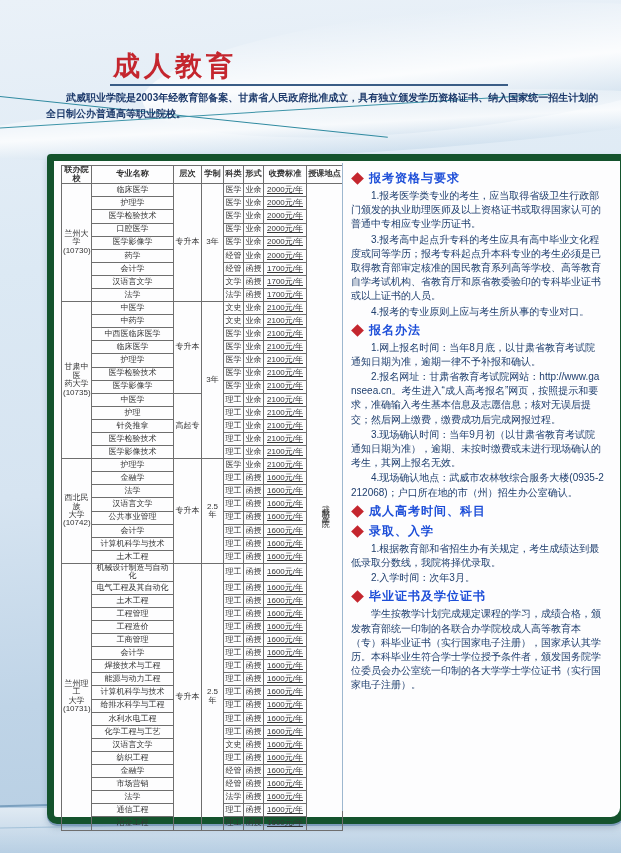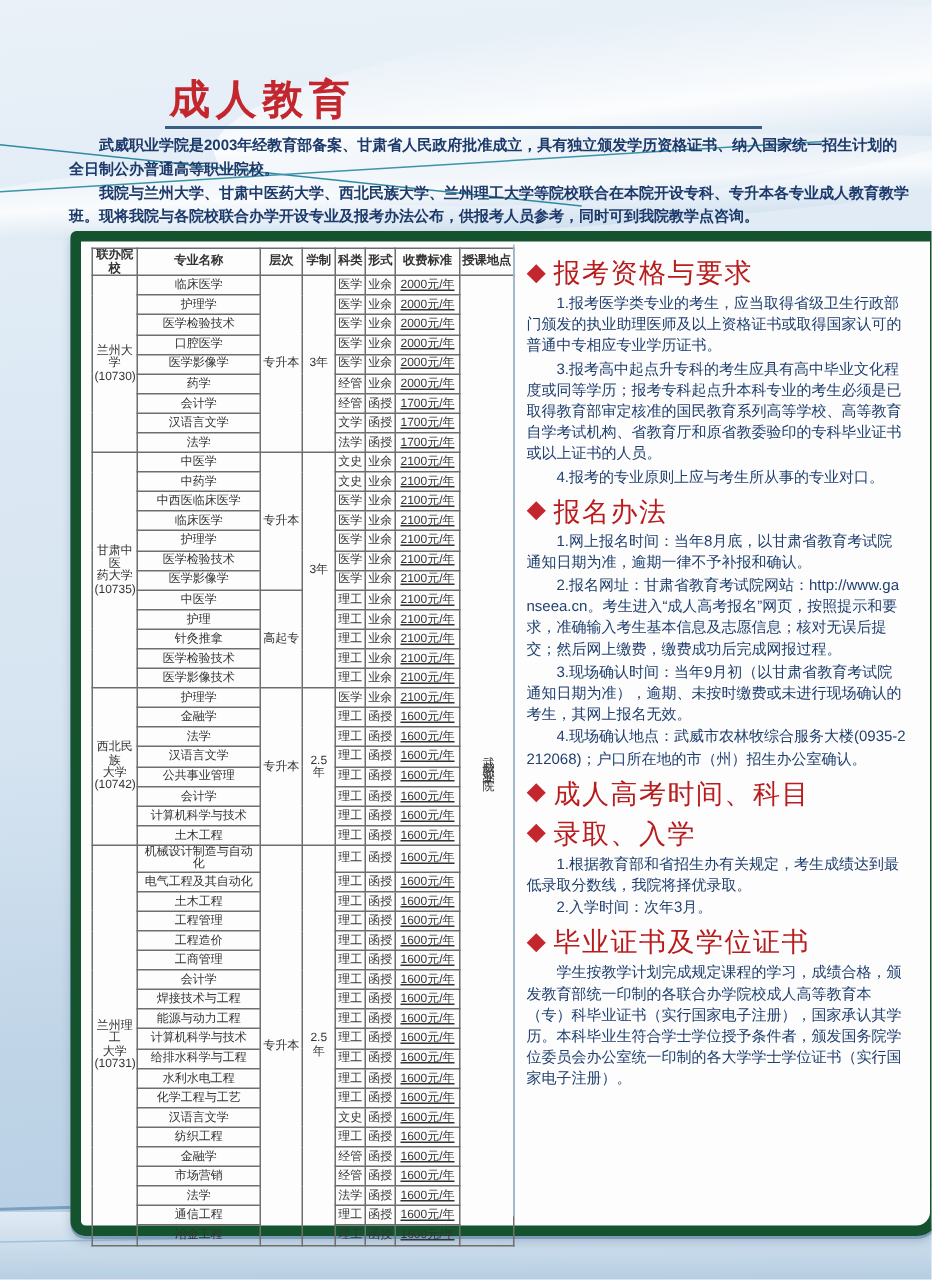--- a/index.html
+++ b/index.html
@@ -48,42 +48,41 @@
   td.loc{writing-mode:vertical-rl;letter-spacing:3px;font-size:8.5px;color:#444;}
   td.fee{font-size:7.8px;text-decoration:underline;}
 
   
   .rightcol{
     position:absolute;top:2px;left:288px;width:270px;height:648px;
     border-left:1px solid #9db7cf;padding:4px 8px 0 8px;box-sizing:border-box;
   }
   .sec-head{display:flex;align-items:center;margin:3px 0 2px 0;}
   .diamond{width:9px;height:9px;background:#c4262e;transform:rotate(45deg);margin:0 7px 0 2px;flex:0 0 auto;}
-  .sec-title{color:#b91c1c;font-size:18px;font-weight:normal;letter-spacing:1px;}
+  .sec-title{color:#1d4ed8;font-size:12px;font-weight:bold;letter-spacing:1px;}
   .sec-body p{margin:0 0 1px 0;color:#21406f;font-size:10px;line-height:1.42;text-indent:2em;word-break:break-all;}
 </style>
 </head>
 <body>
 
 <div class="stage">
 
   <div class="wave w1"></div>
   <div class="wave w2"></div>
   <div class="wave tealline1"></div>
   <div class="wave tealline2"></div>
   <div class="wave wb3"></div>
   <div class="wave wb1"></div>
   <div class="wave wb2"></div>
 
   <div class="title">成人教育</div>
   <div class="title-underline"></div>
 
   <div class="intro">
     <p>武威职业学院是2003年经教育部备案、甘肃省人民政府批准成立，具有独立颁发学历资格证书、纳入国家统一招生计划的全日制公办普通高等职业院校。</p>
-    <p>我院与兰州大学、甘肃中医药大学、西北民族大学、兰州理工大学等院校联合在本院开设专科、专升本各专业成人教育教学班。现将我院与各院校联合办学开设专业及报考办法公布，供报考人员参考，同时可到我院教学点咨询。</p>
   </div>
 
   <div class="panel">
 
     <table class="majors">
       <colgroup>
         <col style="width:30px">
           <col style="width:82px">
           <col style="width:28px">
           <col style="width:22px">

